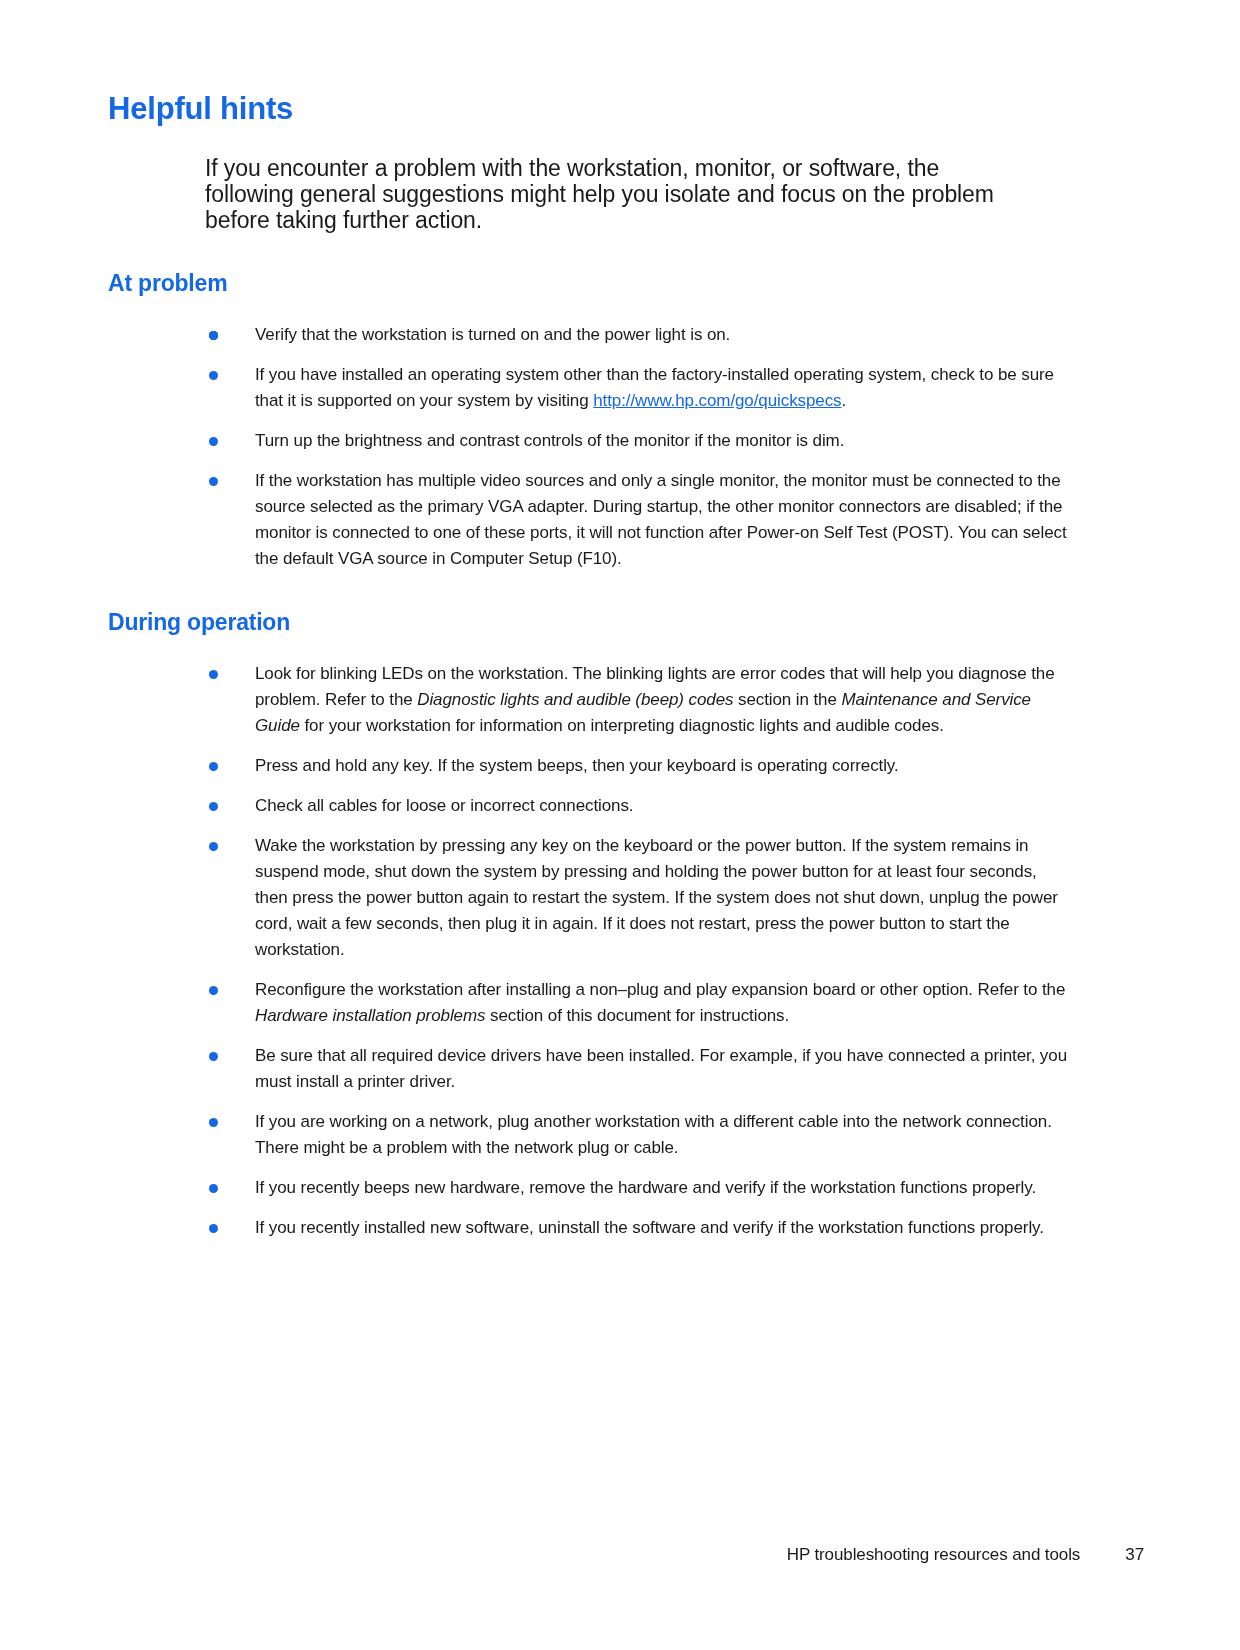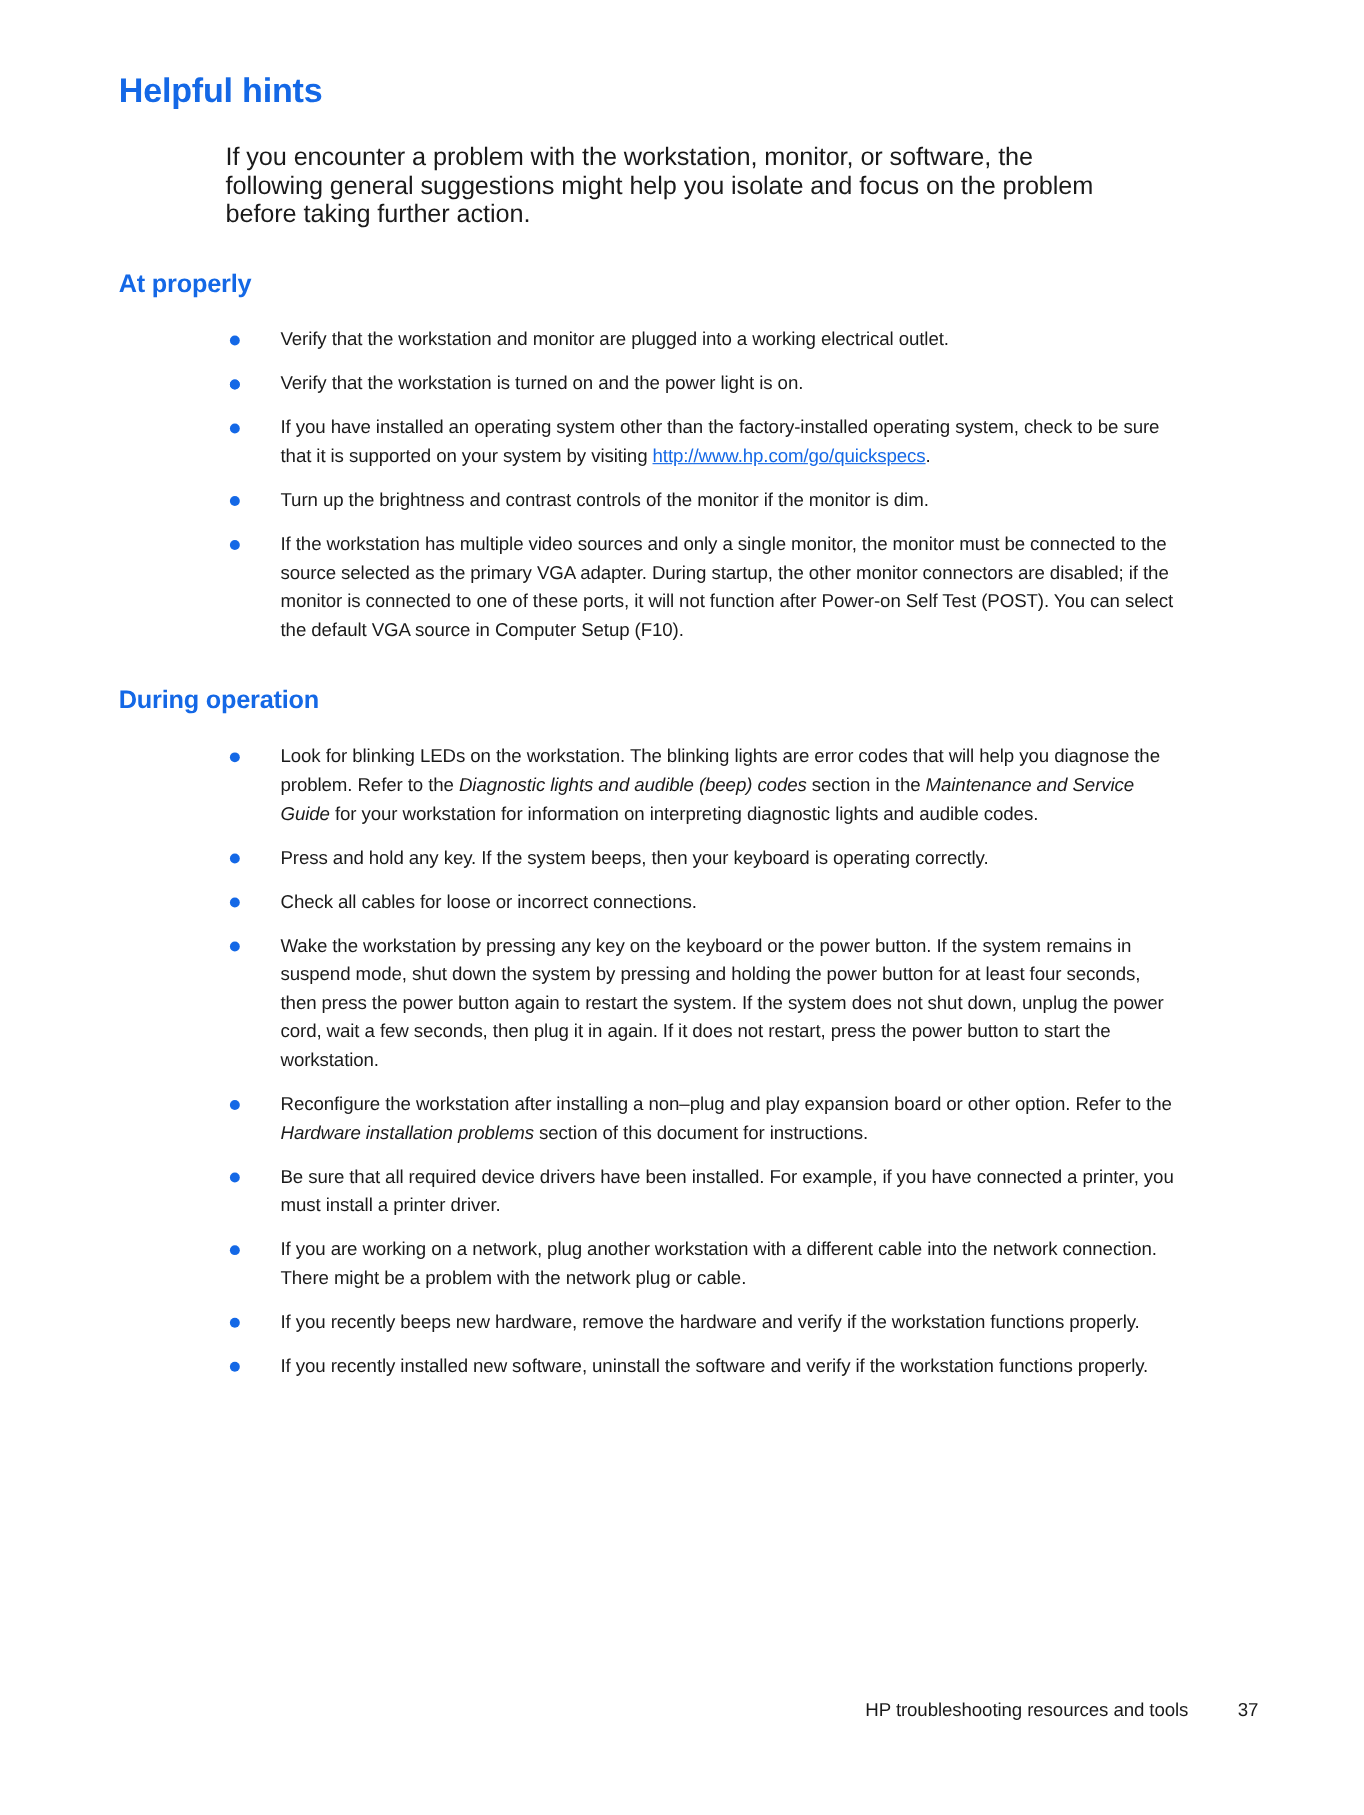--- a/index.html
+++ b/index.html
@@ -10,21 +10,21 @@
   html,body{margin:0;padding:0;background:#ffffff;}
   body{
     width:1240px;height:1650px;
     font-family:"Liberation Sans", sans-serif;
     color:var(--text);
     position:relative;
   }
   .doc{
     position:relative;
     width:1240px;height:1650px;
-    padding:66px 110px 0 108px;
+    padding:92px 110px 0 108px;
     overflow:hidden;
   }
   h1.page-title{
     margin:0;
     font-size:31px;
     line-height:34px;
     font-weight:700;
     color:var(--blue);
     letter-spacing:-0.2px;
   }
@@ -91,23 +91,23 @@
 </style>
 </head>
 <body>
 
 <div class="doc">
   <h1 class="page-title">Helpful hints</h1>
   <p class="intro">If you encounter a problem with the workstation, monitor, or software, the following general suggestions might help you isolate and focus on the problem before taking further action.</p>
 
   <div>
       <section>
-        <h2 class="section-heading">At properly</h2>
+        <h2 class="section-heading">At problem</h2>
         <ul class="bullet-list">
-          <li><span class="bullet"></span><span class="li-text"><span>Verify that the workstation and monitor are plugged into a working electrical outlet.</span></span></li>
+          <li><span class="bullet"></span></li>
           <li><span class="bullet"></span></li>
           <li><span class="bullet"></span><span class="li-text"><span>Verify that the workstation is turned on and the power light is on.</span></span></li>
           <li><span class="bullet"></span><span class="li-text"><span>If you have installed an operating system other than the factory-installed operating system, check to be sure that it is supported on your system by visiting </span><a class="doc-link" href="#">http://www.hp.com/go/quickspecs</a><span>.</span></span></li>
           <li><span class="bullet"></span><span class="li-text"><span>Turn up the brightness and contrast controls of the monitor if the monitor is dim.</span></span></li>
           <li><span class="bullet"></span><span class="li-text"><span>If the workstation has multiple video sources and only a single monitor, the monitor must be connected to the source selected as the primary VGA adapter. During startup, the other monitor connectors are disabled; if the monitor is connected to one of these ports, it will not function after Power-on Self Test (POST). You can select the default VGA source in Computer Setup (F10).</span></span></li>
         </ul>
       </section>
       <section>
         <h2 class="section-heading">During operation</h2>
         <ul class="bullet-list">

